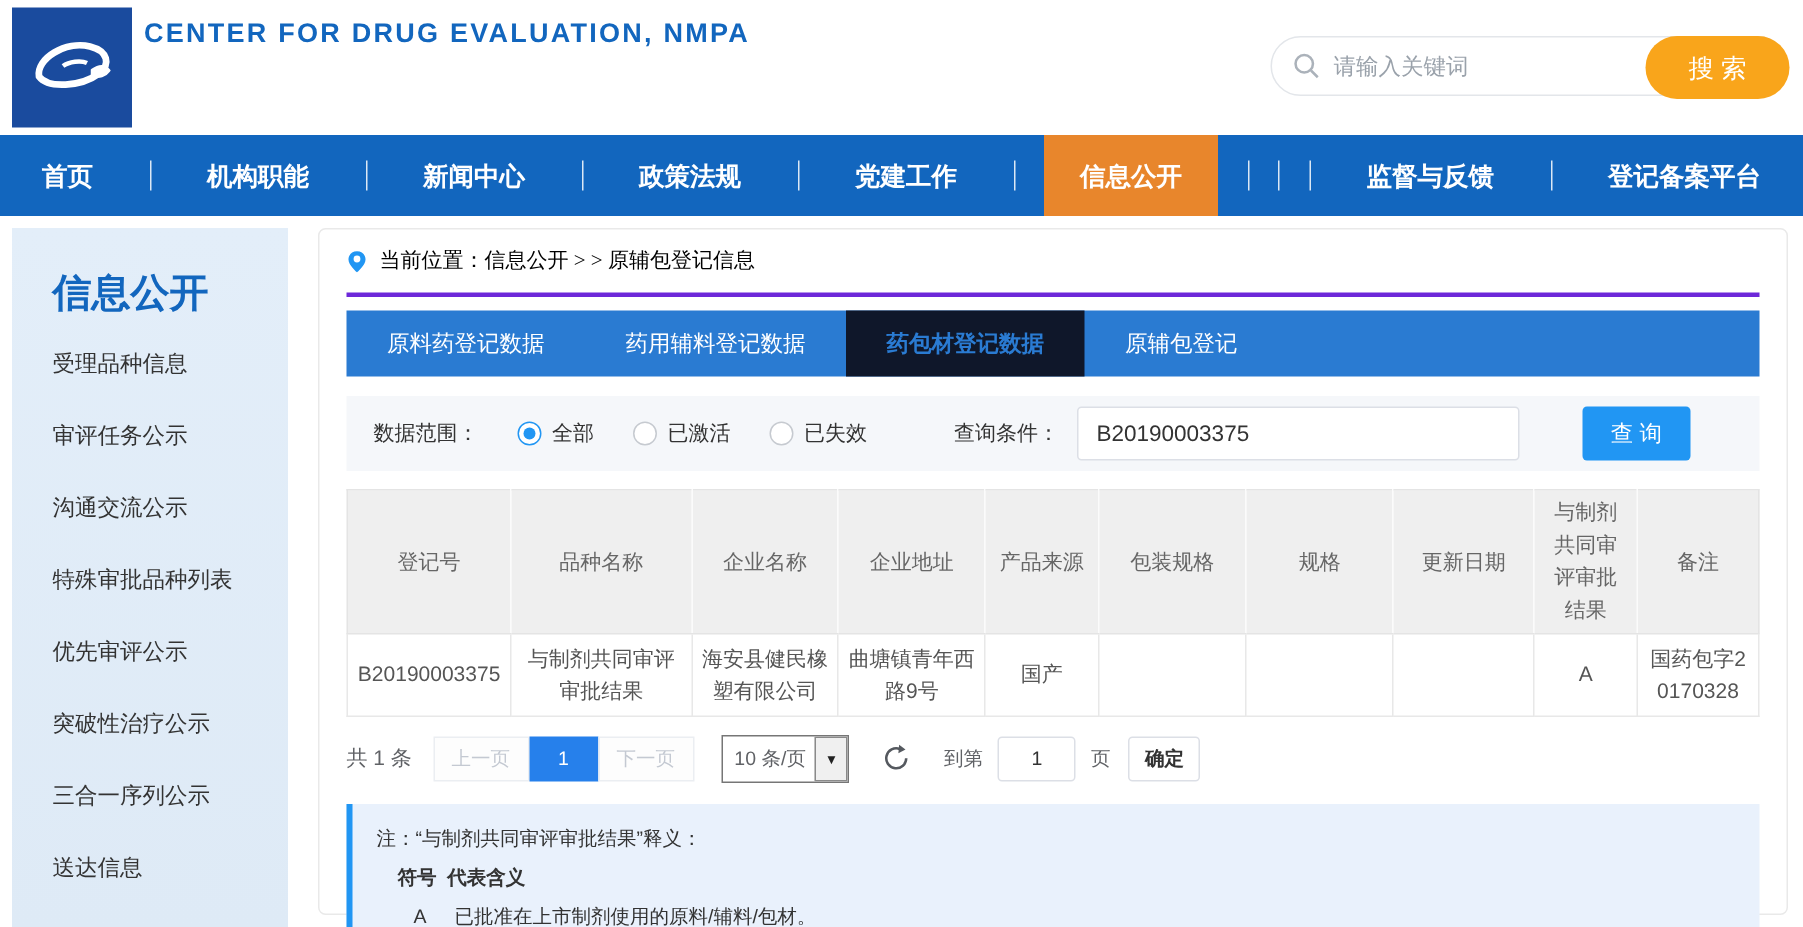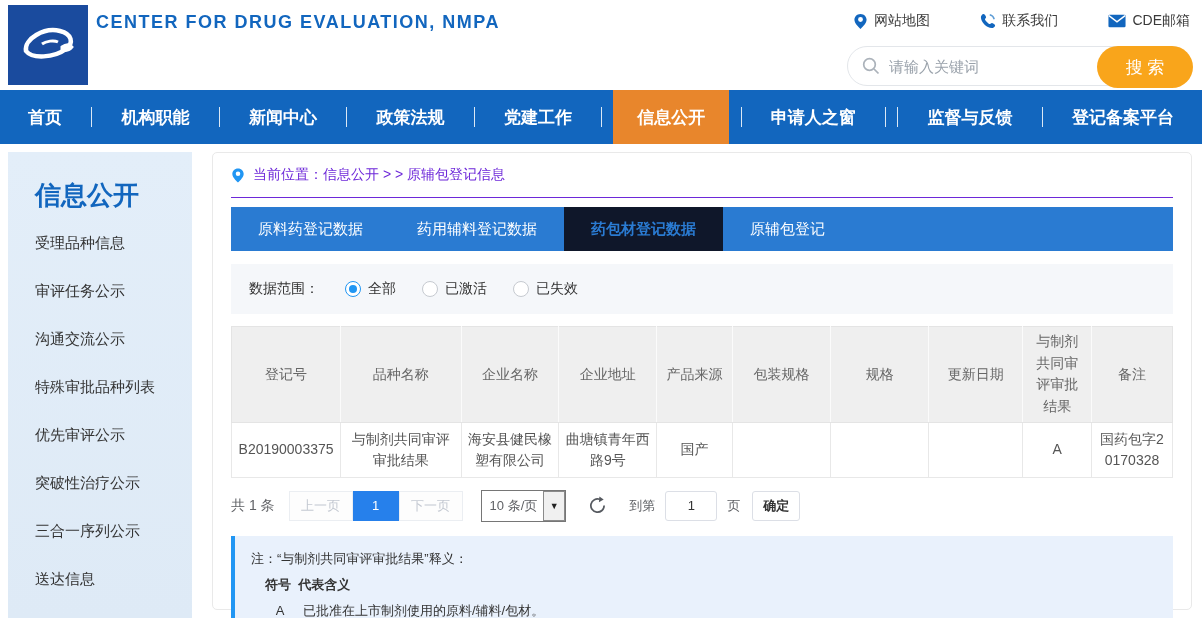--- a/index.html
+++ b/index.html
@@ -31,21 +31,21 @@
   .nav-item { display:flex; align-items:center; padding:0 18px; color:#fff; font-size:17px; font-weight:bold; cursor:pointer; white-space:nowrap; }
   .nav-item.active { background:var(--active-orange); padding:0 24px; }
   .nav-sep { width:1px; height:20px; background:rgba(255,255,255,.85); align-self:center; }
   
   .content { display:flex; align-items:stretch; padding:8px 8px 0 8px; height:474px; background:#fff; }
   .sidebar { width:184px; background:linear-gradient(180deg,#E3EEF9 0%, var(--sidebar-bg) 100%); height:466px; flex:none; }
   .sidebar-title { font-size:26px; font-weight:bold; color:var(--nav-blue); padding:26px 0 6px 27px; }
   .sidebar-item { font-size:15px; color:#333; padding-left:27px; line-height:48px; cursor:pointer; white-space:nowrap; }
   .main { flex:1; margin-left:20px; margin-right:2px; background:#fff; border:1px solid #E9E9E9; border-radius:5px; padding:0 18px 14px 18px; height:458px; }
   
-  .breadcrumb { display:flex; align-items:center; gap:8px; height:45px; border-bottom:1px solid #6d28d9; font-size:14px; color:#6d28d9; }
+  .breadcrumb { display:flex; align-items:center; gap:8px; height:45px; border-bottom:3px solid #6d28d9; font-size:14px; color:#000000;font-family:Liberation Serif, serif; }
   
   .tabs { display:flex; margin-top:9px; background:var(--tab-blue); height:44px; }
   .tab { display:flex; align-items:center; padding:0 27px; color:#fff; font-size:15px; cursor:pointer; }
   .tab.active { background:#0f172a; color:var(--tab-blue); font-weight:bold; }
   
   .filter { margin-top:13px; background:#F5F7FA; height:50px; display:flex; align-items:center; padding:0 18px; font-size:14px; }
   .radio { display:inline-flex; align-items:center; gap:7px; margin-left:26px; cursor:pointer; }
   .radio-dot { width:16px; height:16px; border-radius:50%; border:1px solid #C6CAD0; background:#fff; position:relative; }
   .radio.checked .radio-dot { border:1px solid #2196F3; }
   .radio.checked .radio-dot::after { content:""; position:absolute; left:3px; top:3px; width:8px; height:8px; border-radius:50%; background:#2196F3; }
@@ -89,42 +89,20 @@
         <path d="M10 38 C8 26 28 14 44 18 C56 21 58 30 50 36 C38 45 16 46 10 38 Z" stroke-width="4.5"></path>
         <path d="M26 31 C30 28 38 27 42 29" stroke-width="3"></path>
         <path d="M46 34 C50 31 54 31 56 34 C54 37 50 38 46 37 Z" stroke-width="3" fill="#fff"></path>
       </g>
     </svg>
   </div>
   <div class="brand">
     <div class="brand-sub">CENTER FOR DRUG EVALUATION, NMPA</div>
   </div>
   <div class="header-right">
-    <div class="quick-links">
-      <span class="qlink">
-        <svg width="15" height="17" viewBox="0 0 16 18">
-            <path d="M8 1 C4 1 1.5 4 1.5 7.2 C1.5 11.5 8 17 8 17 C8 17 14.5 11.5 14.5 7.2 C14.5 4 12 1 8 1 Z M8 9.5 A2.6 2.6 0 1 1 8 4.3 A2.6 2.6 0 0 1 8 9.5 Z" fill="#1266BE"></path>
-          </svg>
-        <span>网站地图</span>
-      </span>
-      <span class="qlink">
-        <svg width="16" height="16" viewBox="0 0 18 18">
-            <path d="M4 1 C5 1 6.5 3 6.8 4.4 C7 5.4 5.6 6.3 5.6 7 C5.6 8.4 9.6 12.4 11 12.4 C11.7 12.4 12.6 11 13.6 11.2 C15 11.5 17 13 17 14 C17 15.6 14.8 17 13.4 17 C7.5 17 1 10.5 1 4.6 C1 3.2 2.4 1 4 1 Z" fill="#1266BE"></path>
-            <path d="M11 2 C13.5 2.6 15.4 4.5 16 7" stroke="#5B9BD5" stroke-width="1.6" fill="none"></path>
-          </svg>
-        <span>联系我们</span>
-      </span>
-      <span class="qlink">
-        <svg width="18" height="14" viewBox="0 0 20 15">
-            <rect x="0.5" y="0.5" width="19" height="14" rx="1.5" fill="#1266BE"></rect>
-            <path d="M1 1.5 L10 8.5 L19 1.5" stroke="#fff" stroke-width="1.6" fill="none"></path>
-          </svg>
-        <span>CDE邮箱</span>
-      </span>
-    </div>
     <div class="search-pill">
       <svg width="18" height="18" viewBox="0 0 18 18" style="margin-right:9px;flex:none">
           <circle cx="7.5" cy="7.5" r="5.8" fill="none" stroke="#ABB2BA" stroke-width="1.7"></circle>
           <line x1="12" y1="12" x2="16.5" y2="16.5" stroke="#ABB2BA" stroke-width="1.7"></line>
         </svg>
       <input type="text" placeholder="请输入关键词" style="">
       <button class="search-btn">搜 索</button>
     </div>
   </div>
 </div>
@@ -135,21 +113,20 @@
   <div class="nav-item">机构职能</div>
   <div class="nav-sep"></div>
   <div class="nav-item">新闻中心</div>
   <div class="nav-sep"></div>
   <div class="nav-item">政策法规</div>
   <div class="nav-sep"></div>
   <div class="nav-item">党建工作</div>
   <div class="nav-sep"></div>
   <div class="nav-item active">信息公开</div>
   <div class="nav-sep"></div>
-  <div class="nav-item">申请人之窗</div>
   <div class="nav-sep"></div>
   <div class="nav-sep"></div>
   <div class="nav-item">监督与反馈</div>
   <div class="nav-sep"></div>
   <div class="nav-item">登记备案平台</div>
 </div>
 
 <div class="content">
 
   <div class="sidebar">
@@ -186,20 +163,25 @@
         <span class="radio-dot"></span>
         <span>全部</span>
       </span>
       <span class="radio">
         <span class="radio-dot"></span>
         <span>已激活</span>
       </span>
       <span class="radio">
         <span class="radio-dot"></span>
         <span>已失效</span>
+      </span>
+      <span class="query-group">
+        <span class="query-label">查询条件：</span>
+        <input class="query-input" type="text" value="B20190003375" style="">
+        <button class="query-btn">查 询</button>
       </span>
     </div>
 
     <table>
       <colgroup>
         <col style="width:11.6%">
           <col style="width:12.8%">
           <col style="width:10.4%">
           <col style="width:10.4%">
         <col style="width:8%">

